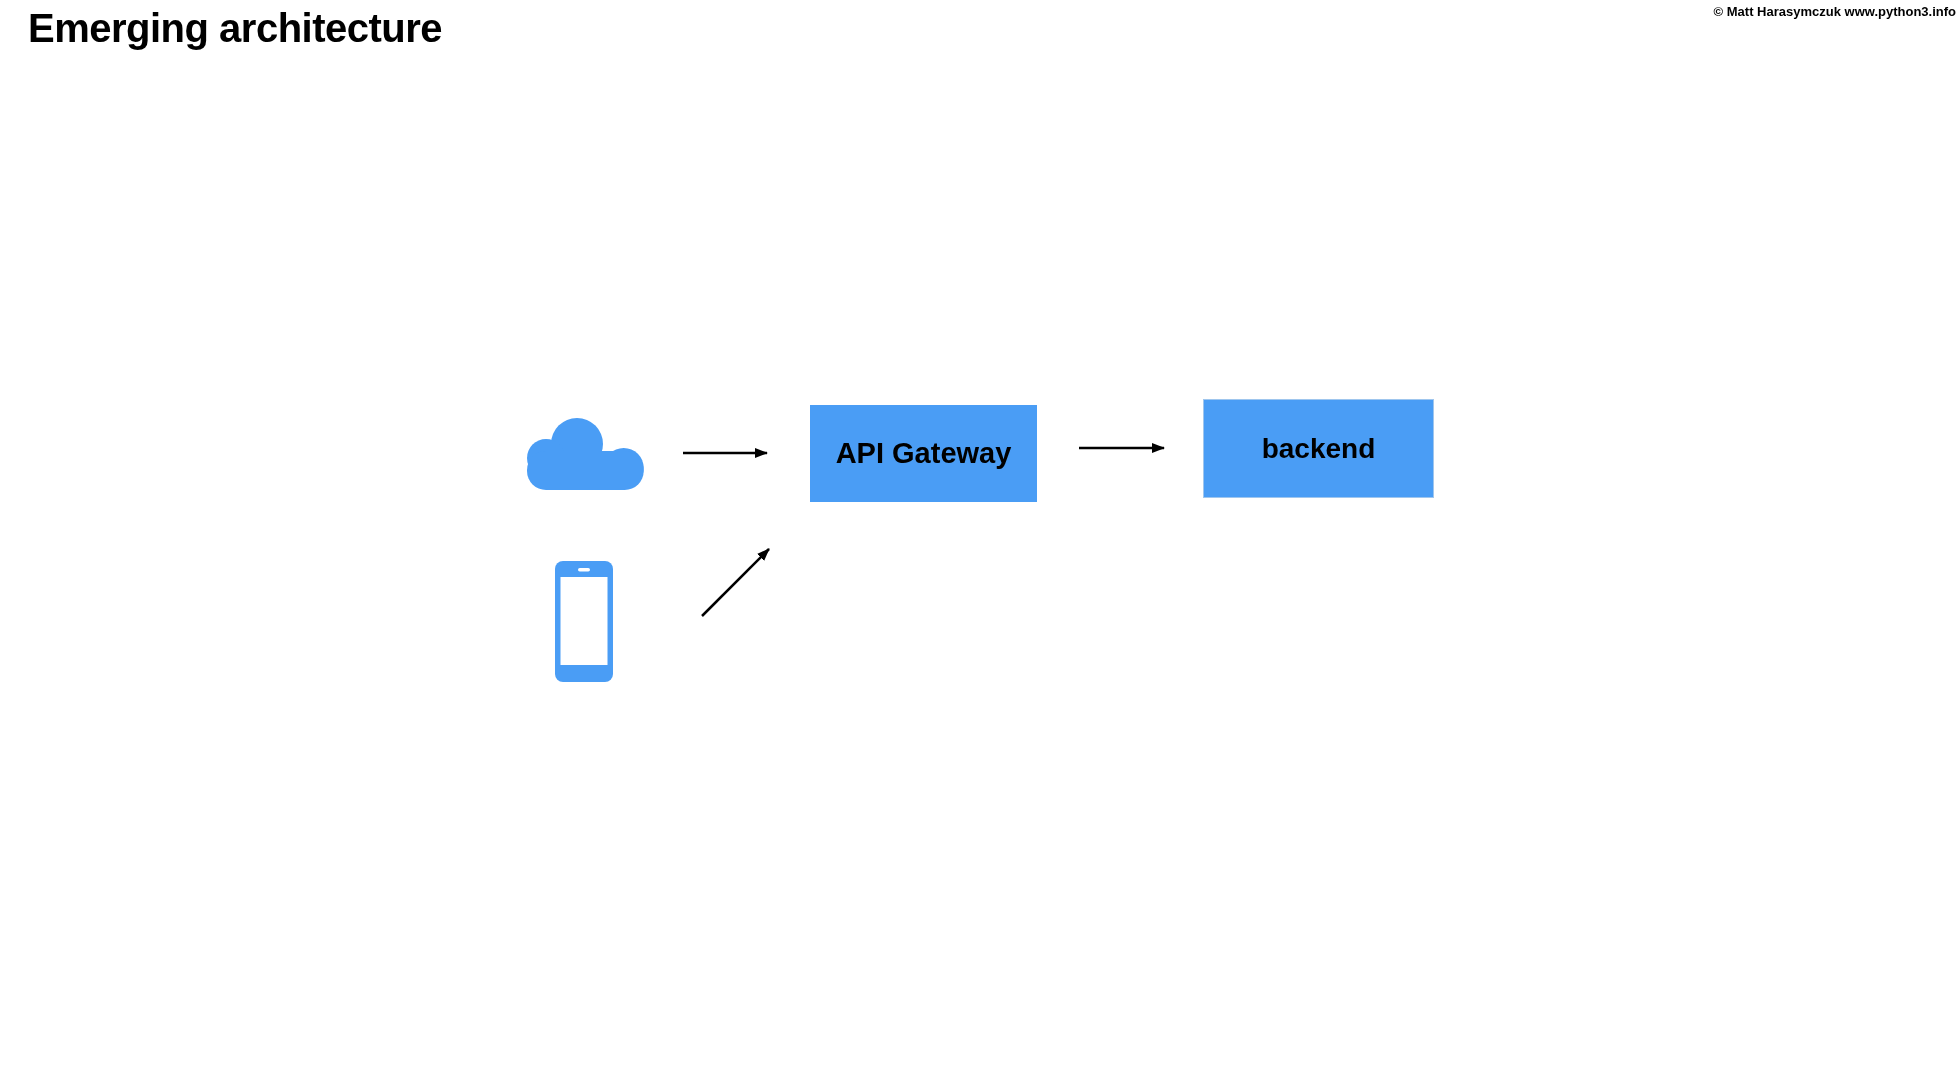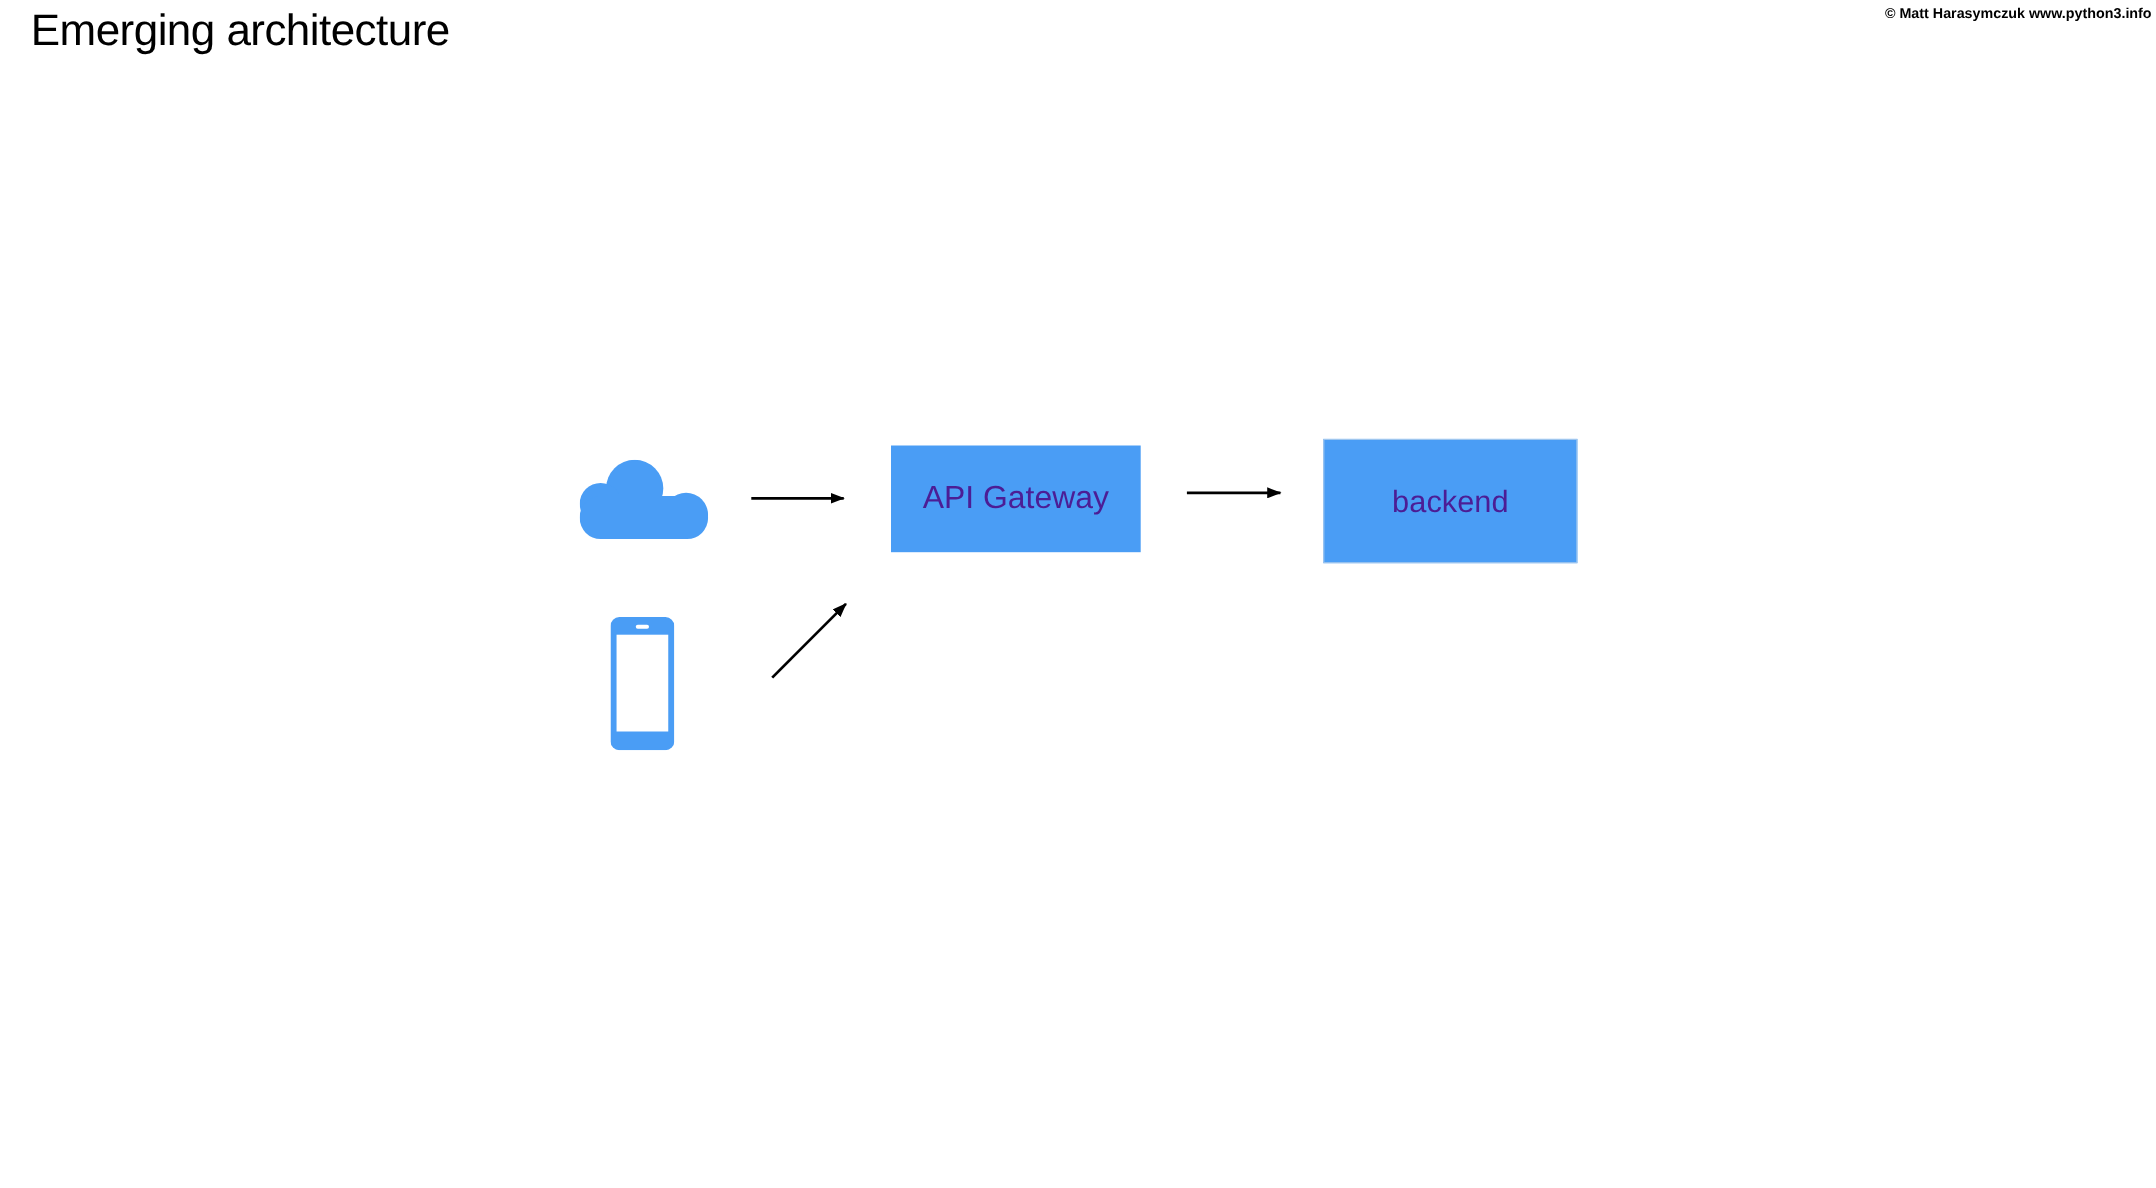--- a/index.html
+++ b/index.html
@@ -13,21 +13,21 @@
     width: 1960px;
     height: 1080px;
     background: #ffffff;
     overflow: hidden;
   }
   .slide-title {
     position: absolute;
     left: 28px;
     top: 6px;
     font-size: 40px;
-    font-weight: 400;
+    font-weight: 700;
     color: #000000;
     letter-spacing: -0.5px;
     white-space: nowrap;
   }
   .copyright {
     position: absolute;
     right: 4px;
     top: 4px;
     font-size: 13px;
     font-weight: 700;
@@ -37,36 +37,36 @@
   .icon {
     position: absolute;
     display: block;
   }
   .icon-cloud { left: 527px; top: 418px; width: 117px; height: 72px; }
   .icon-phone { left: 555px; top: 561px; width: 58px; height: 121px; }
   .icon-blue { fill: #4A9DF5; }
   .node {
     position: absolute;
     background: #4A9DF5;
-    color: #4c1d95;
-    font-weight: 400;
+    color: #000000;
+    font-weight: 700;
     display: flex;
     align-items: center;
     justify-content: center;
     text-align: right;
     box-sizing: border-box;
   }
   .node-gateway {
     left: 810px; top: 405px;
     width: 227px; height: 97px;
     font-size: 29px;
   }
   .node-backend {
     left: 1203px; top: 399px;
-    width: 231px; height: 113px;
+    width: 231px; height: 99px;
     font-size: 28px;
     border: 1px solid #9fc6ee;
   }
   .arrows-overlay {
     position: absolute;
     left: 0; top: 0;
     width: 1960px; height: 1080px;
     pointer-events: none;
   }
   .arrow-line {

